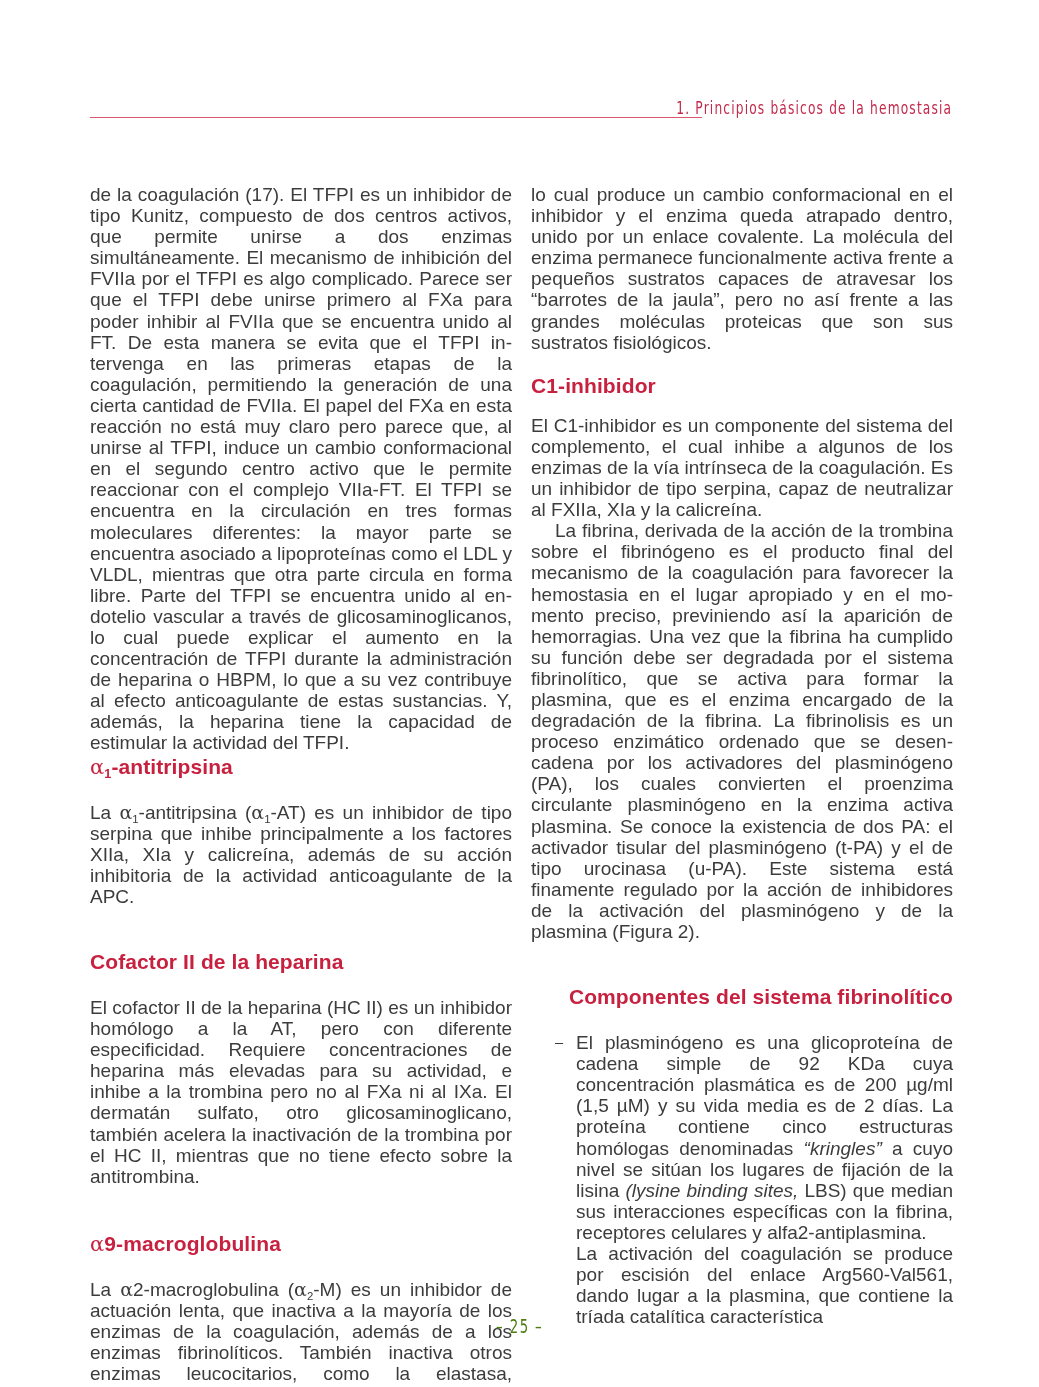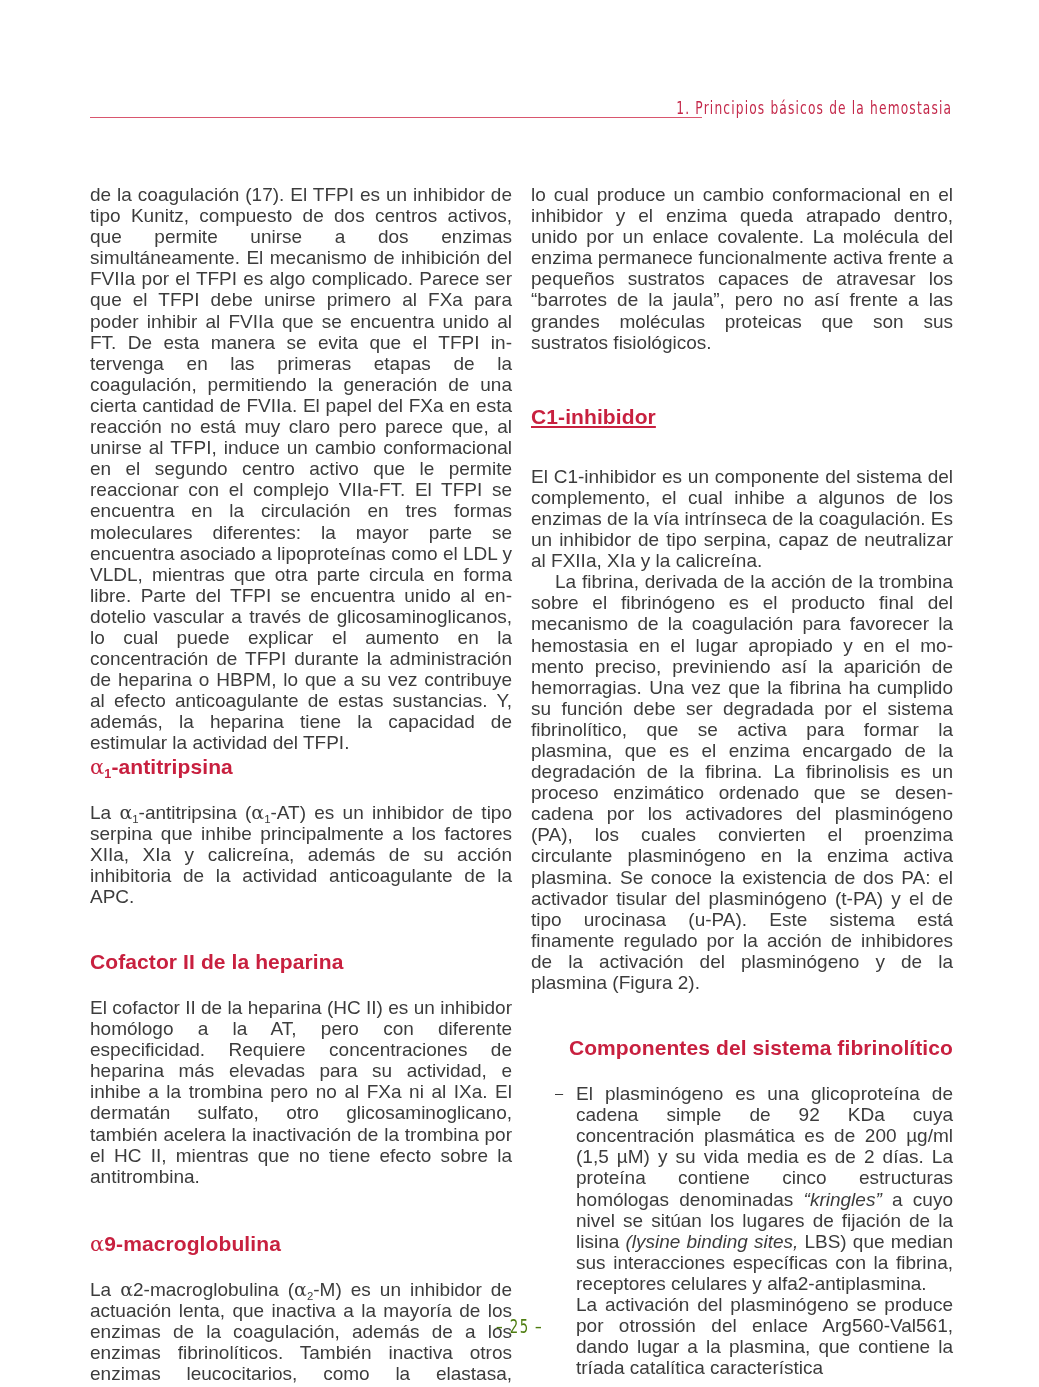--- a/index.html
+++ b/index.html
@@ -108,26 +108,26 @@
   <h2 class="section" style="margin-top:42px;">Cofactor II de la heparina</h2>
   <p class="body" style="margin-top:22px;">El cofactor II de la heparina (HC II) es un inhibidor homólogo a la AT, pero con diferente especificidad. Requiere concentraciones de heparina más elevadas para su actividad, e inhibe a la trombi­na pero no al FXa ni al IXa. El dermatán sulfato, otro glicosami­noglicano, también acelera la inactivación de la trombina por el HC II, mientras que no tiene efecto sobre la antitrombina.</p>
 
   <h2 class="section" style="margin-top:44px;"><span class="greek">α</span><span>9-macroglobulina</span></h2>
   <p class="body" style="margin-top:22px;"><span>La </span><span class="greek">α</span><span>2-macroglobulina (</span><span class="greek">α</span><sub class="s">2</sub><span>-M) es un inhibidor de actuación lenta, que inactiva a la mayoría de los enzimas de la coagulación, ade­más de a los enzimas fibrinolíticos. También inactiva otros enzi­mas leucocitarios, como la elastasa, liberados durante un proceso inflamatorio. De esta forma, evita que estos enzimas degraden a muchos de los factores e inhibidores, como el fibrinógeno, FXIII o AT. Su mecanismo de acción puede compararse al de una jaula, donde el enzima queda atrapado físicamente. La unión del enzima a la molécula del inhibidor produce la rotura de uno o varios enlaces en las subunidades de la molécula del inhibidor,</span></p>
 </div>
 
 <div class="column col-right">
   <p class="body">lo cual produce un cambio conformacional en el inhibidor y el enzima queda atrapado dentro, unido por un enlace covalente. La molécula del enzima permanece funcionalmente activa frente a pequeños sustratos capaces de atravesar los “barrotes de la jaula”, pero no así frente a las grandes moléculas proteicas que son sus sustratos fisiológicos.</p>
 
-  <h2 class="section" style="margin-top:51px;text-decoration:underline;">C1-inhibidor</h2>
-  <p class="body" style="margin-top:36px;">El C1-inhibidor es un componente del sistema del comple­mento, el cual inhibe a algunos de los enzimas de la vía intrín­seca de la coagulación. Es un inhibidor de tipo serpina, capaz de neutralizar al FXIIa, XIa y la calicreína.</p>
+  <h2 class="section" style="margin-top:20px;">C1-inhibidor</h2>
+  <p class="body" style="margin-top:16px;">El C1-inhibidor es un componente del sistema del comple­mento, el cual inhibe a algunos de los enzimas de la vía intrín­seca de la coagulación. Es un inhibidor de tipo serpina, capaz de neutralizar al FXIIa, XIa y la calicreína.</p>
 
   <p class="body indent">La fibrina, derivada de la acción de la trombina sobre el fi­brinógeno es el producto final del mecanismo de la coagulación para favorecer la hemostasia en el lugar apropiado y en el mo­mento preciso, previniendo así la aparición de hemorragias. Una vez que la fibrina ha cumplido su función debe ser degradada por el sistema fibrinolítico, que se activa para formar la plasmina, que es el enzima encargado de la degradación de la fibrina. La fibrinolisis es un proceso enzimático ordenado que se desen­cadena por los activadores del plasminógeno (PA), los cuales convierten el proenzima circulante plasminógeno en la enzima activa plasmina. Se conoce la existencia de dos PA: el activador tisular del plasminógeno (t-PA) y el de tipo urocinasa (u-PA). Este sistema está finamente regulado por la acción de inhibidores de la activación del plasminógeno y de la plasmina (Figura 2).</p>
 
   <h2 class="section" style="margin-top:42px;text-align:right;">Componentes del sistema fibrinolítico</h2>
   <div class="list-item" style="margin-top:22px;">
     <span class="list-dash">–</span>
     <p class="body"><span>El plasminógeno es una glicoproteína de cadena sim­ple de 92 KDa cuya concentración plasmática es de 200 µg/ml (1,5 µM) y su vida media es de 2 días. La proteína contiene cinco estructuras homólogas de­nominadas </span><em>“kringles”</em><span> a cuyo nivel se sitúan los lugares de fijación de la lisina </span><em>(lysine binding sites,</em><span> LBS) que median sus interacciones específicas con la fibrina, receptores celulares y alfa2-antiplasmina.</span></p>
-    <p class="body">La activación del plasminógeno se produce por otros­sión del enlace Arg560-Val561, dando lugar a la plas­mina, que contiene la tríada catalítica característica</p>
+    <p class="body">La activación del coagulación se produce por esci­sión del enlace Arg560-Val561, dando lugar a la plas­mina, que contiene la tríada catalítica característica</p>
   </div>
 </div>
 
 <div class="page-number"><span>– 25 –</span></div>
 
 </body></html>

